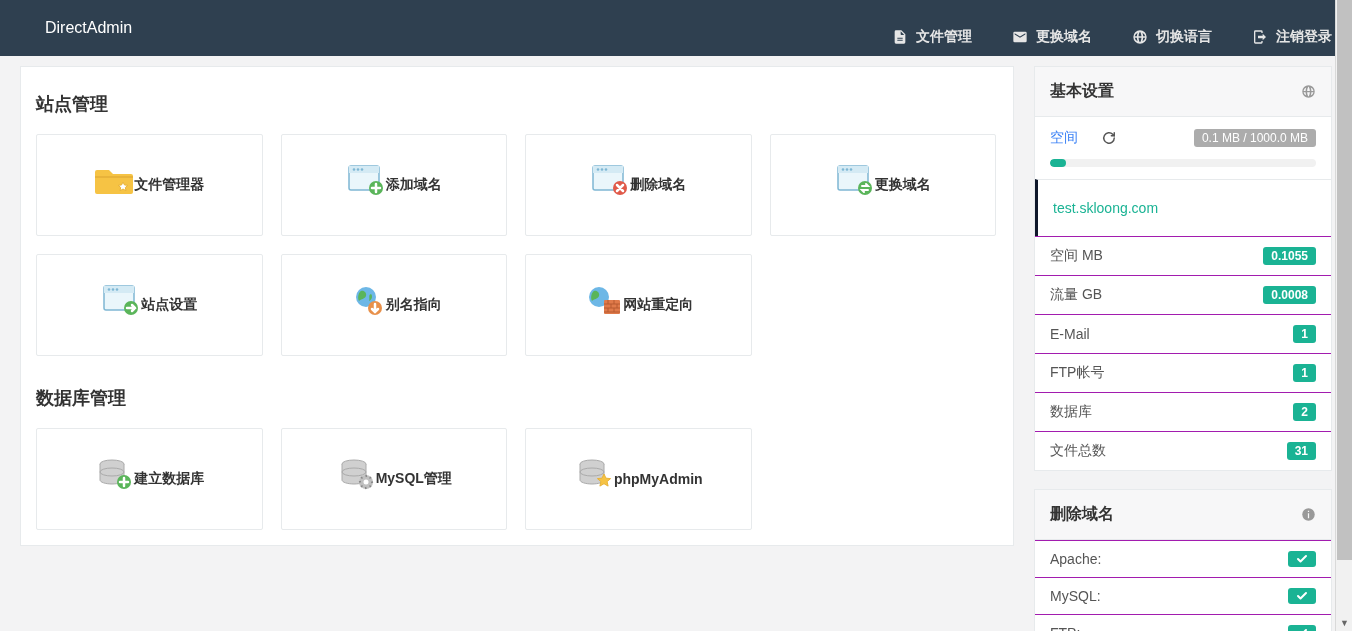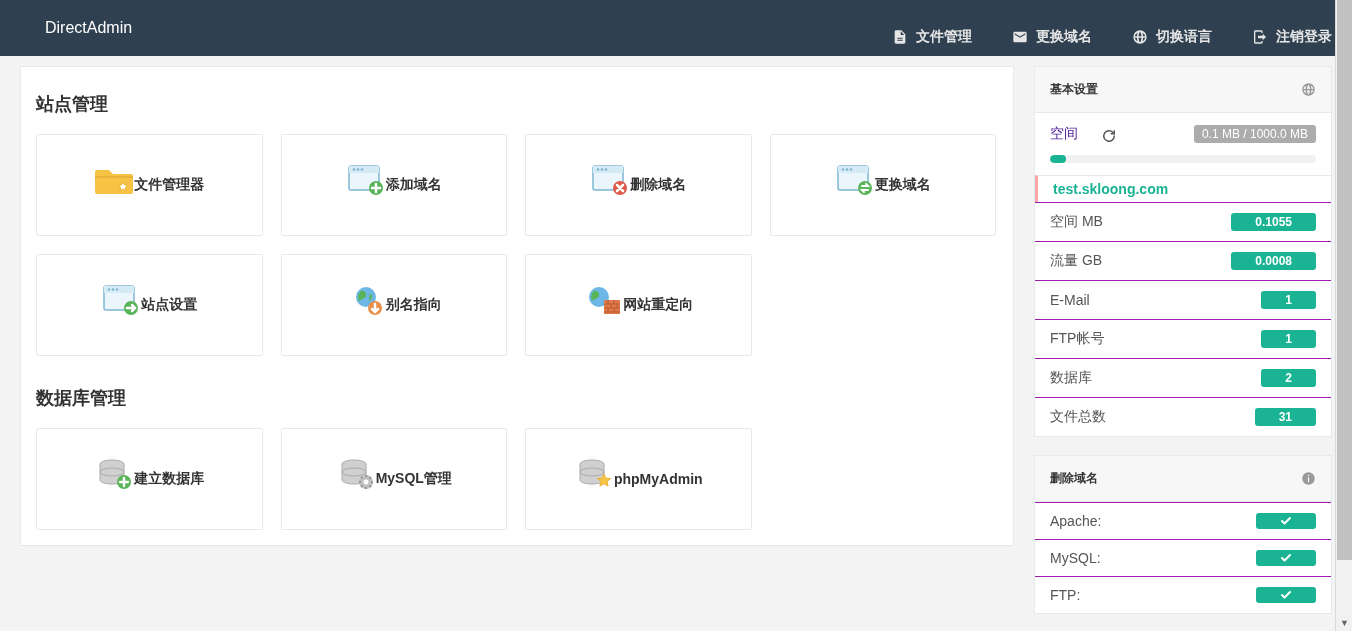--- a/index.html
+++ b/index.html
@@ -7,37 +7,37 @@
 .page { width: 1352px; height: 631px; background: #f3f3f4; position: relative; overflow: hidden; }
 .navbar { height: 56px; background: #2f4050; display: flex; align-items: center; color: #fff; }
 .brand { font-size: 16px; font-weight: 300; padding: 0 20px 0 45px; flex: 0 0 auto; }
 .nav-spacer { flex: 1; }
 .nav-item { display: flex; align-items: center; padding: 0 20px; height: 56px; cursor: pointer; color: #e6e6e6; font-size: 14px; font-weight: bold; margin-top: 17px; }
 .nav-item .nav-icon { margin-right: 8px; display: inline-flex; }
 .content { display: flex; padding: 0 10px; margin-top: 10px; }
 .main-col { flex: 1; padding: 0 10px; min-width: 0; }
 .side-col { width: 318px; padding: 0 10px; }
 .panel { background: #fff; border: 1px solid #e7eaec; margin-bottom: 18px; position: relative; }
-.panel-heading { padding: 14px 15px; border-bottom: 1px solid #e7eaec; font-size: 12px; font-weight: bold; color: #333; display: flex; align-items: center; justify-content: space-between; background: #f7f7f8; }
+.panel-heading { padding: 14px 15px; border-bottom: 1px solid #e7eaec; font-size: 16px; font-weight: bold; color: #333; display: flex; align-items: center; justify-content: space-between; background: #f7f7f8; }
 .panel-heading .head-icon { color: #999; }
 .panel-body { padding: 15px; }
 .grid { display: flex; flex-wrap: wrap; gap: 18px 18px; }
 .card { border: 1px solid #e7eaec; background: #fff; width: calc(25% - 14px); height: 102px; display: flex; flex-direction: row; align-items: center; justify-content: center; cursor: pointer; border-radius: 2px; }
 .card .icon-wrap { width: 40px; height: 40px; display: flex; align-items: center; justify-content: center; margin-bottom: 8px; }
 .card .card-label { font-size: 14px; color: #333; font-weight: bold; }
 .section-title { font-size: 18px; font-weight: bold; color: #333; margin: 10px 0 18px 0; }
 
 .usage-top { display: flex; align-items: center; justify-content: space-between; padding: 12px 15px 8px; }
-.usage-label { color: #4c1d95; display: flex; align-items: flex-end; gap: 24px; }
+.usage-label { color: #3b82f6; display: flex; align-items: center; gap: 24px; }
 .badge-grey { background: #acacac; color: #fff; border-radius: 3px; padding: 2px 8px; font-size: 12px; font-weight: normal; }
 .progress { height: 8px; background: #f1f1f1; border-radius: 6px; margin: 4px 15px 12px; position: relative; overflow: hidden; }
 .progress-bar { height: 100%; background: #1ab394; border-radius: 6px; }
-.domain-row { padding: 5px 15px; border-top: 1px solid #e7eaec; border-left: 3px solid #fca5a5; color: #1ab394; font-weight: bold; cursor: pointer; }
+.domain-row { padding: 20px 15px; border-top: 1px solid #e7eaec; border-left: 3px solid #0f172a; color: #1ab394; font-weight: normal; cursor: pointer; }
 .list-row { display: flex; align-items: center; justify-content: space-between; padding: 10px 15px; border-top: 1px solid #a21caf; }
-.badge-teal { background: #1ab394; color: #fff; border-radius: 3px; padding: 2px 24px; font-size: 12px; font-weight: bold; min-width: 22px; text-align: center; }
+.badge-teal { background: #1ab394; color: #fff; border-radius: 3px; padding: 2px 8px; font-size: 12px; font-weight: bold; min-width: 22px; text-align: center; }
 
 .scrollbar-track { position: absolute; right: 0; top: 0; width: 17px; height: 100%; background: #f1f1f1; border-left: 1px solid #d9d9d9; }
 .scrollbar-thumb { position: absolute; left: 1px; top: 0; width: 15px; height: 560px; background: #c1c1c1; border-radius: 0; }
 .scrollbar-up, .scrollbar-down { position: absolute; left: 0; width: 17px; height: 17px; display: flex; align-items: center; justify-content: center; color: #666; font-size: 9px; }
 .scrollbar-up { top: 0; }
 .scrollbar-down { bottom: 0; }
 
 svg { display: block; }
 </style>
 </head>

